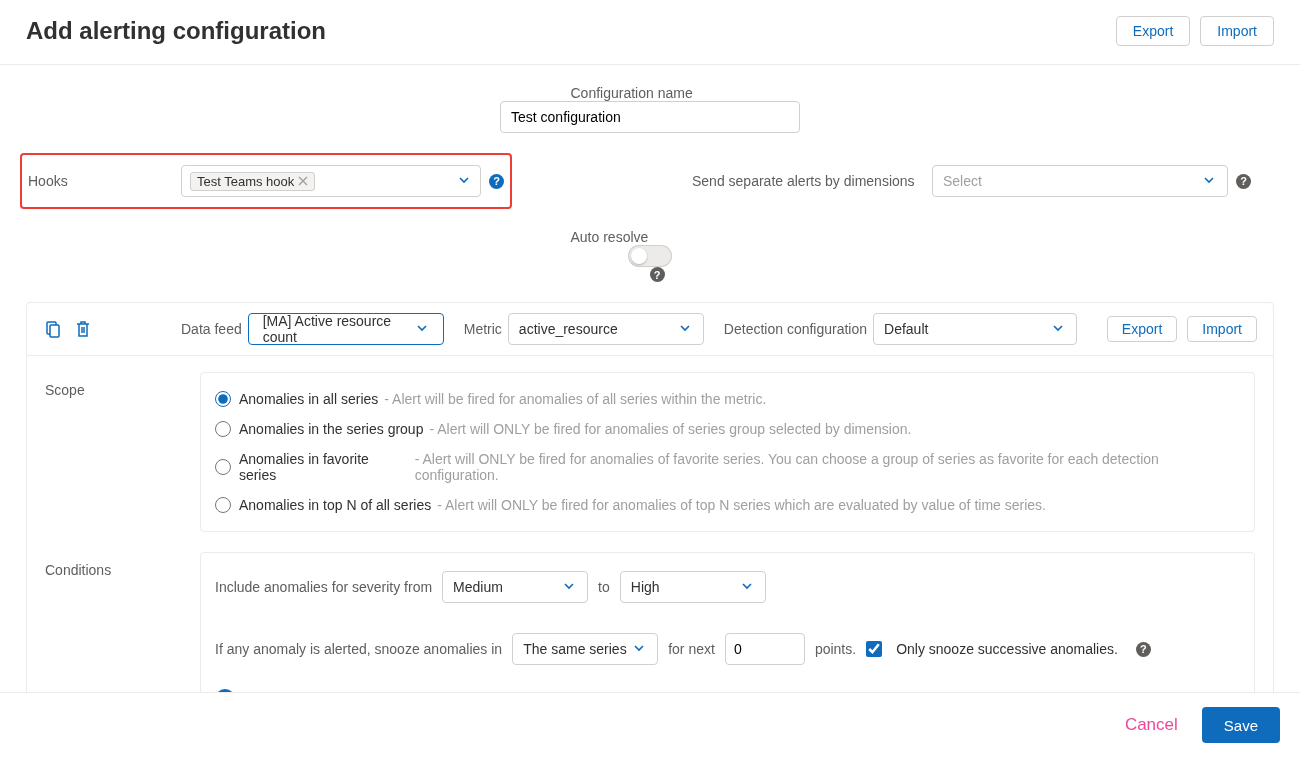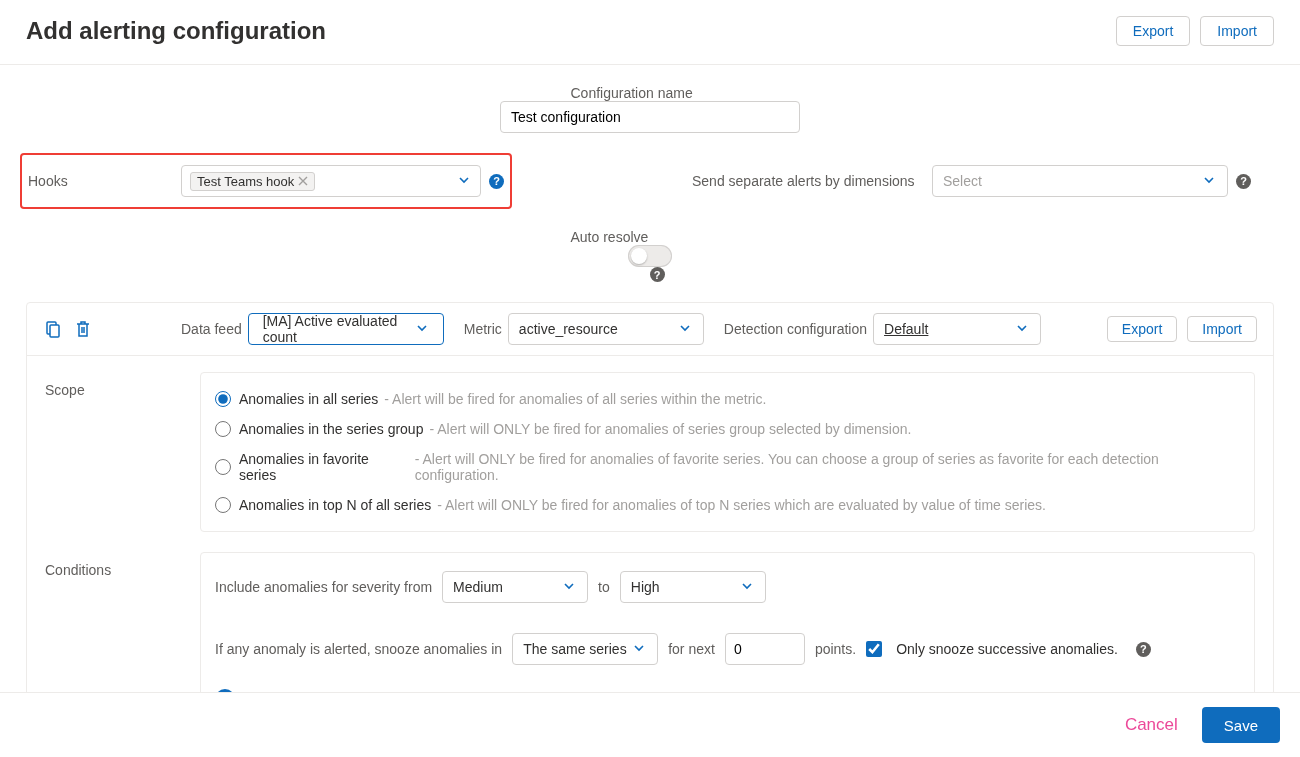--- a/index.html
+++ b/index.html
@@ -152,21 +152,21 @@
         <span class="icon-btn">
           <svg width="16" height="18" viewBox="0 0 16 18">
               <path d="M2 4h12M6 4V2h4v2M4 4v12h8V4M7 7v6M9 7v6" fill="none" stroke="#0f6cbd" stroke-width="1.5"></path>
             </svg>
         </span>
       </span>
 
       <span class="sel" style="margin-left:70px;">
         <span class="field-label">Data feed</span>
         <span class="btn-primary-active" style="width:196px;">
-          <span>[MA] Active evaluated count</span>
+          <span>[MA] Active resource count</span>
           <span class="chev">
             <svg width="12" height="12" viewBox="0 0 12 12">
                 <path d="M2 4 L6 8 L10 4" fill="none" stroke="#0f6cbd" stroke-width="1.6"></path>
               </svg>
           </span>
         </span>
       </span>
 
       <span class="sel">
         <span class="field-label">Metric</span>
@@ -175,21 +175,21 @@
           <span class="chev">
             <svg width="12" height="12" viewBox="0 0 12 12">
                 <path d="M2 4 L6 8 L10 4" fill="none" stroke="#0f6cbd" stroke-width="1.6"></path>
               </svg>
           </span>
         </div>
       </span>
 
       <span class="sel">
         <span class="field-label">Detection configuration</span>
-        <div class="select-box" style="width:168px;text-decoration:underline;">
+        <div class="select-box" style="width:204px;">
           <span>Default</span>
           <span class="chev">
             <svg width="12" height="12" viewBox="0 0 12 12">
                 <path d="M2 4 L6 8 L10 4" fill="none" stroke="#0f6cbd" stroke-width="1.6"></path>
               </svg>
           </span>
         </div>
       </span>
 
       <span class="right">

